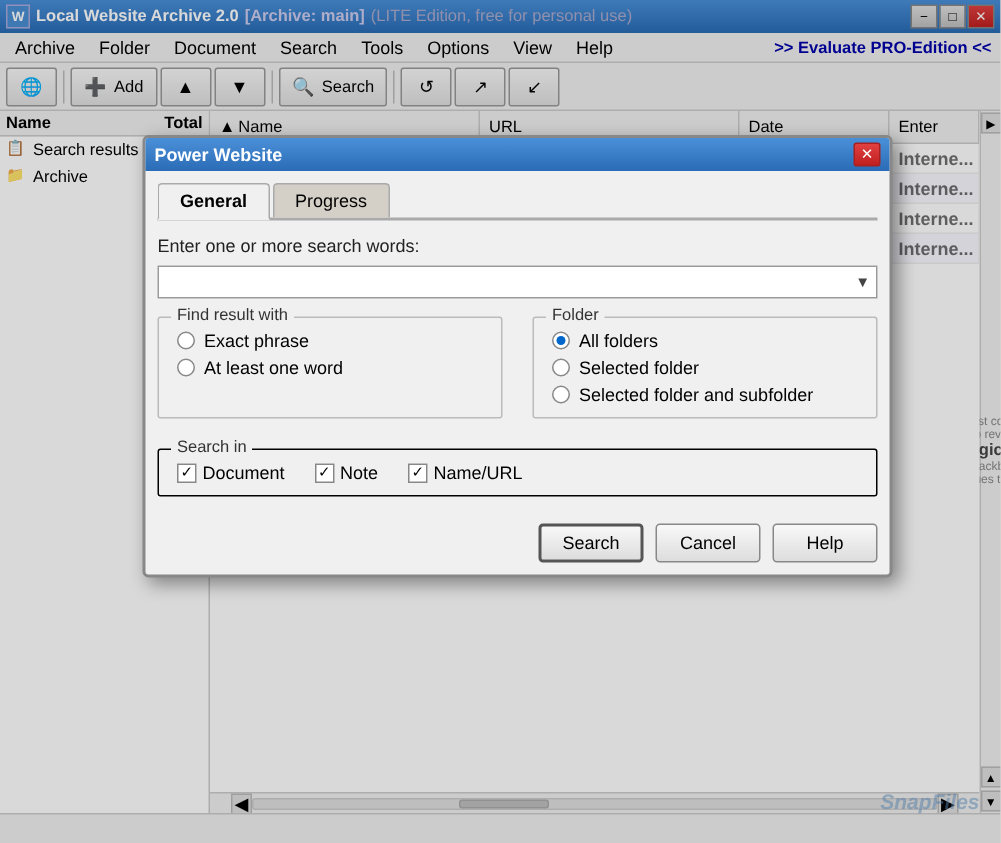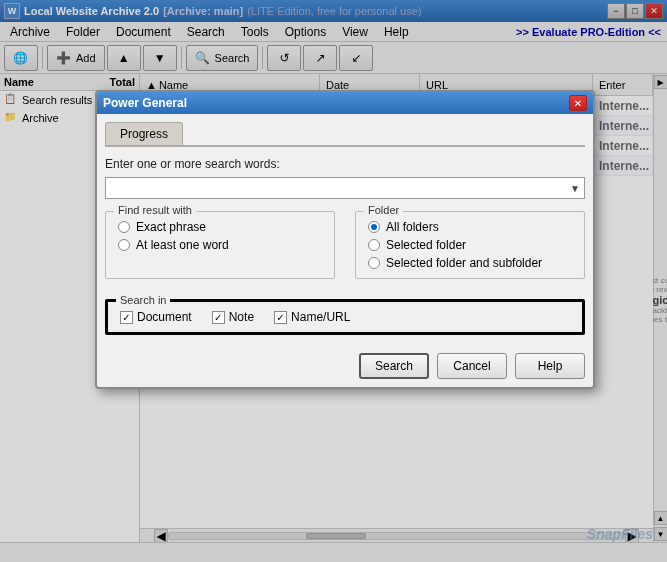--- a/index.html
+++ b/index.html
@@ -405,21 +405,21 @@
       top: 2px;
       left: 2px;
       width: 6px;
       height: 6px;
       border-radius: 50%;
       background: #0066cc;
     }
 
     
     .search-in-group {
-      border: 3px solid #000000;
+      border: 1px solid #000000;
       border-radius: 2px;
       padding: 8px 12px;
       position: relative;
       margin-bottom: 14px;
       margin-top: 20px;
     }
     .search-in-title {
       position: absolute;
       top: -8px;
       left: 8px;
@@ -609,25 +609,25 @@
     </div>
   </div>
 
   <div class="right-panel" style="display:flex; flex-direction:column;">
 
     <div class="table-header">
       <div class="table-col name-col">
         <span>▲</span>
         <span>Name</span>
       </div>
+      <div class="table-col url-col">
+        <span>URL</span>
+      </div>
       <div class="table-col date-col">
         <span>Date</span>
-      </div>
-      <div class="table-col url-col">
-        <span>URL</span>
       </div>
       <div class="table-col added-col">
         <span>Enter</span>
       </div>
     </div>
 
     <div class="table-body" style="flex:1; overflow:hidden;">
       <div class="table-row">
         <div class="table-cell name-col bg-text">Internet ...</div>
         <div class="table-cell url-col bg-text">Interne...</div>
@@ -682,27 +682,28 @@
 
 <div class="status-bar">
   <span></span>
 </div>
 
 <div class="modal-backdrop"></div>
 
 <div class="dialog">
 
   <div class="dialog-title-bar">
-    <span class="dialog-title-text">Power General</span>
+    <span class="dialog-title-text">Power Website</span>
     <button class="dialog-close-btn">✕</button>
   </div>
 
   <div class="dialog-body">
 
     <div class="tabs">
+      <div class="tab active">General</div>
       <div class="tab">Progress</div>
     </div>
 
     <div class="section-label">Enter one or more search words:</div>
     <div class="search-input-row">
       <div class="search-combo">
         <input type="text" style="border: none; outline: none; flex: 1 1 0%; font-size: 12px; background: transparent;">
         <span class="search-combo-arrow">▼</span>
       </div>
     </div>

